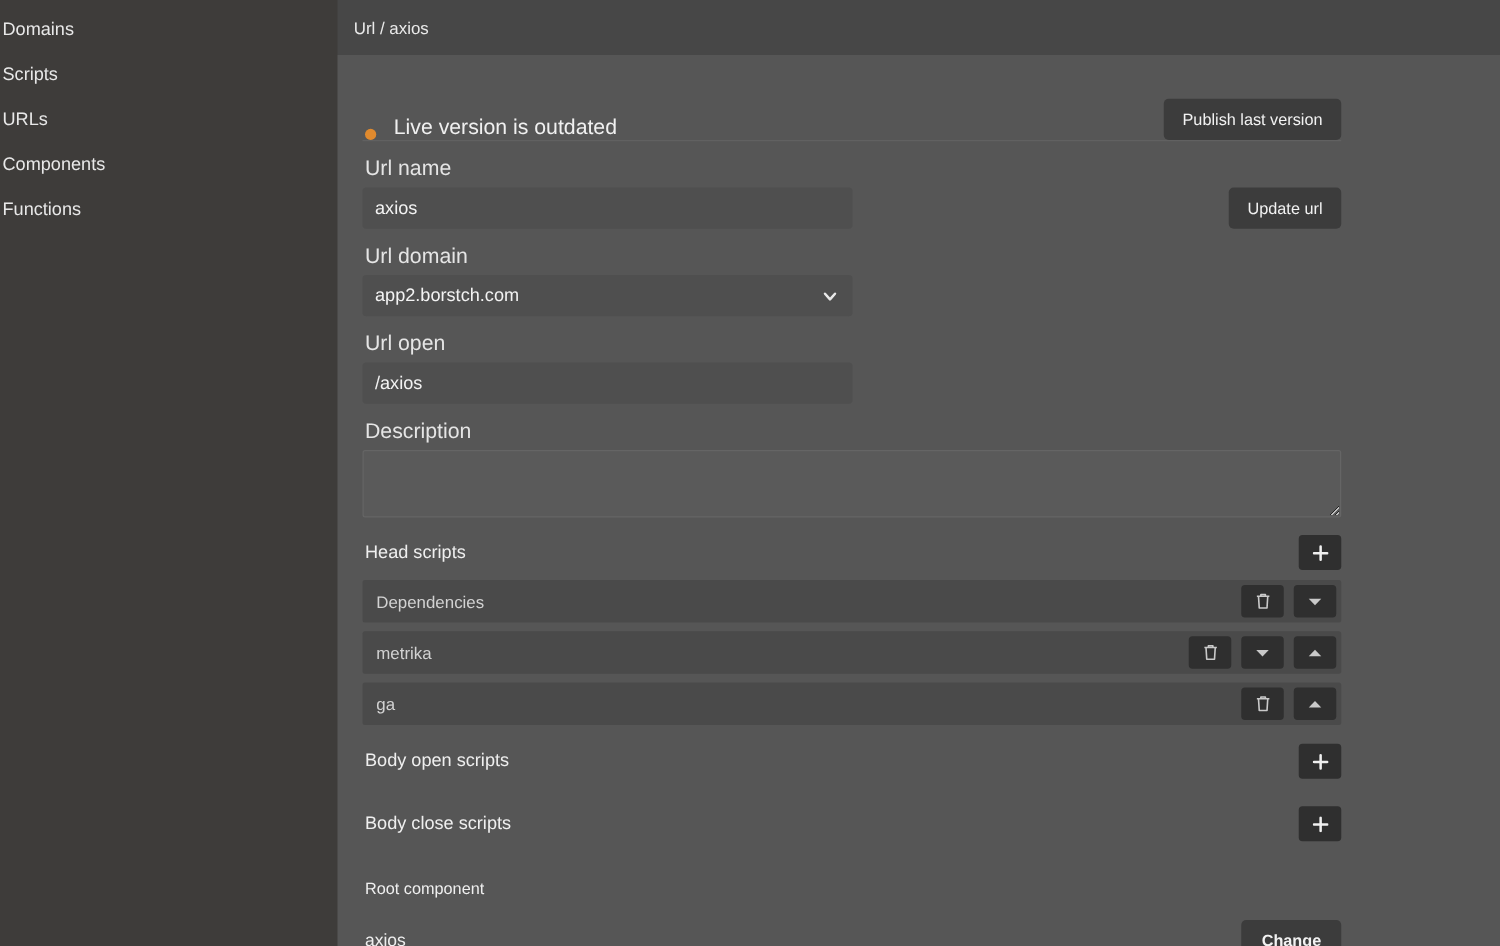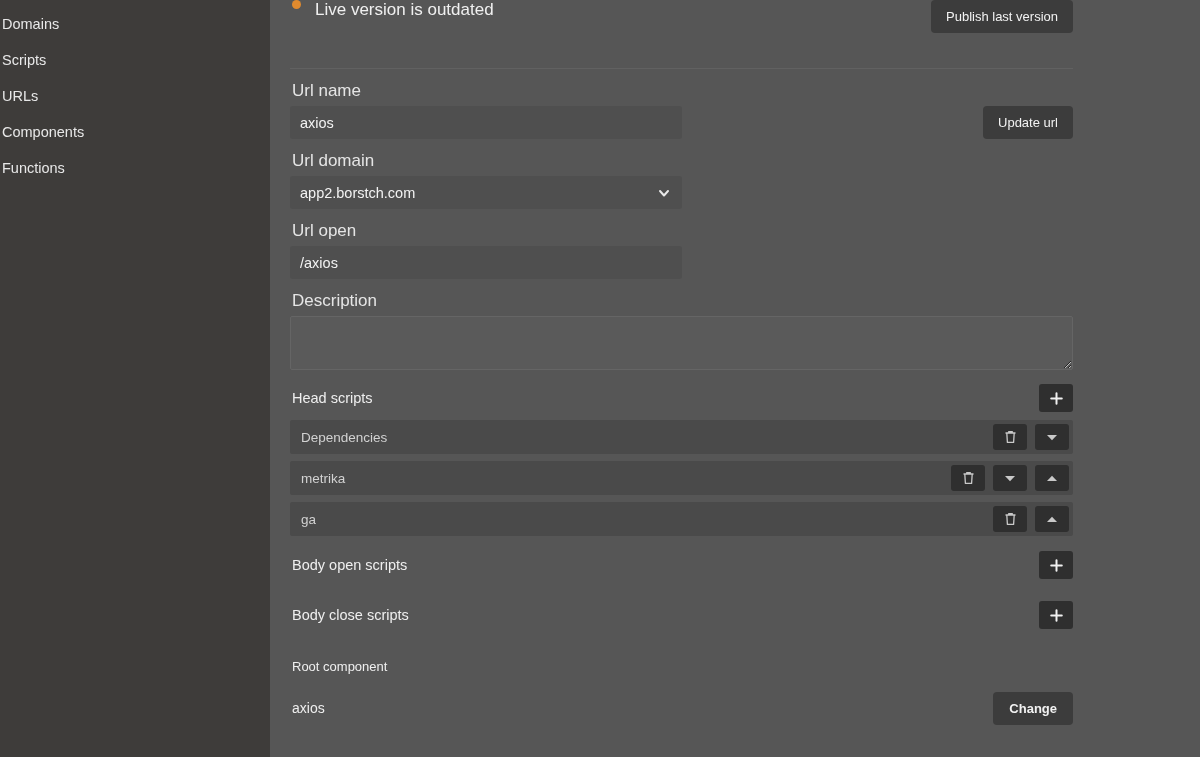--- a/index.html
+++ b/index.html
@@ -43,21 +43,21 @@
     flex: 1 1 auto;
     background: #565656;
     padding: 0 0 0 0;
     overflow: hidden;
     position: relative;
   }
   .inner { padding: 0 127px 0 20px; }
 
   
   .status-row {
-    display: flex; align-items: flex-start;
+    display: flex; align-items: flex-end;
     height: 68px;
     padding-left: 2px;
   }
   .dot {
     width: 9px; height: 9px; border-radius: 50%;
     background: #e08a2e;
     margin-right: 14px;
     flex: 0 0 9px;
   }
   .status-text { color: #f0f0f0; font-size: 17px; }
@@ -187,20 +187,23 @@
     <div class="side-item">
       <span>Components</span>
     </div>
     <div class="side-item">
       <span>Functions</span>
     </div>
   </nav>
 
   <div class="pane">
 
+    <header class="topbar">
+      <span>Url / axios</span>
+    </header>
 
     <main class="content">
       <div class="inner">
 
         <div class="status-row">
           <span class="dot"></span>
           <span class="status-text">Live version is outdated</span>
           <span class="spacer"></span>
           <button class="btn">Publish last version</button>
         </div>

